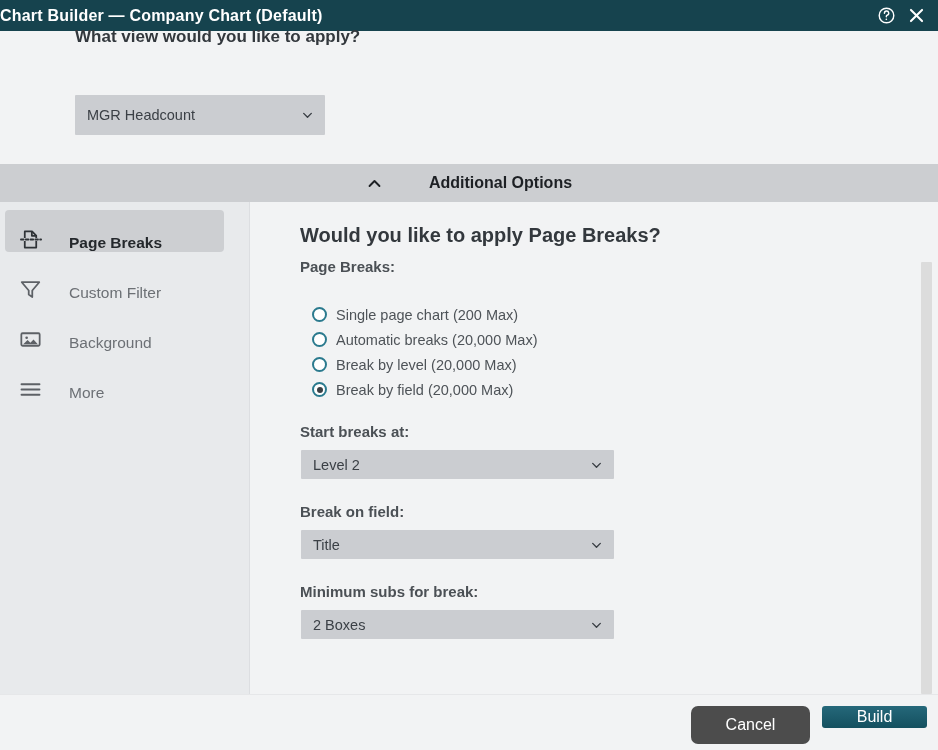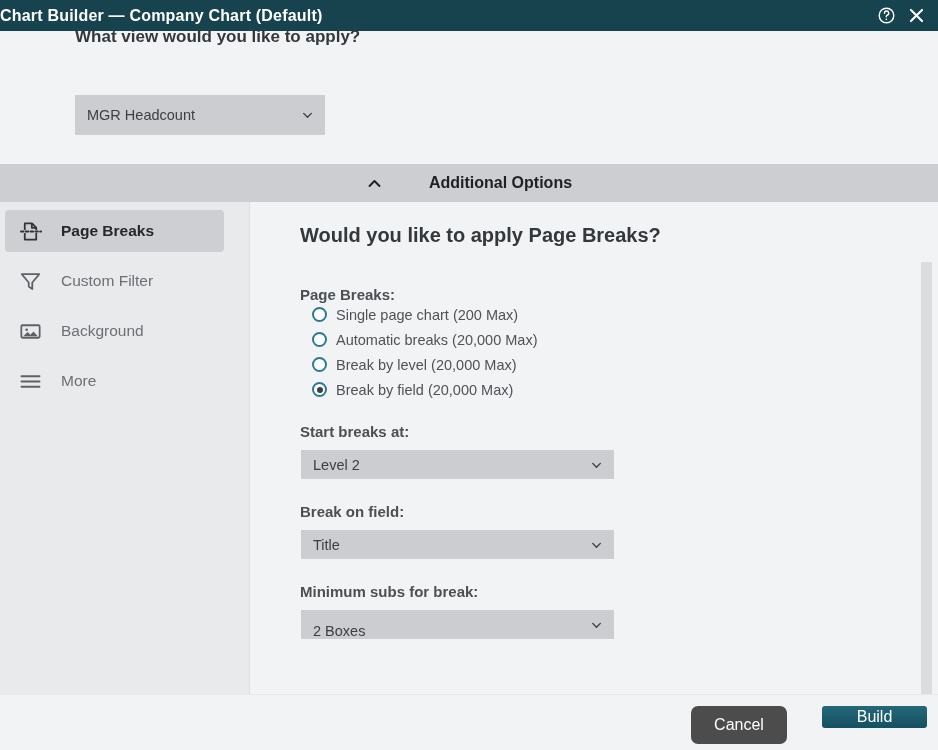--- a/index.html
+++ b/index.html
@@ -61,42 +61,42 @@
   .addopts-chev { width: 17px; height: 17px; color: #1d2024; margin-right: 10px; }
 
   
   .sidebar {
     position: absolute; left: 0; top: 202px; width: 250px; height: 492px;
     background: #e8eaec; border-right: 1px solid #dcdee1;
     padding-top: 8px;
   }
   .side-item {
     position: relative; height: 42px; margin: 0 25px 8px 5px;
-    display: flex; align-items: center; gap: 18px;
+    display: flex; align-items: flex-end; gap: 26px;
     padding-left: 13px; border-radius: 4px; cursor: pointer;
   }
   .side-item.active { background: #cdcfd2; }
   .side-icon { width: 25px; height: 25px; color: #5d6166; flex: 0 0 25px; }
   .side-item.active .side-icon { color: #2f3337; }
   .side-label { font-size: 15.5px; color: #6c7075; }
   .side-item.active .side-label { color: #24282c; font-weight: bold; }
 
   .content {
     position: absolute; left: 251px; top: 202px; width: 687px; height: 492px;
     background: #f2f3f4; overflow: hidden;
   }
   .c-heading {
     position: absolute; left: 49px; top: 22px;
     font-size: 20px; font-weight: bold; color: #33383d; white-space: nowrap;
   }
   .c-sublabel {
     position: absolute; left: 49px;
     font-size: 15px; font-weight: bold; color: #4b5055; white-space: nowrap;
   }
-  .lbl-pagebreaks { top: 84px; text-align: right; }
+  .lbl-pagebreaks { top: 56px; text-align: right; }
   .lbl-start      { top: 221px; }
   .lbl-field      { top: 301px; }
   .lbl-minsubs    { top: 381px; }
 
   .radios { position: absolute; left: 61px; top: 100px; }
   .radio-row {
     display: flex; align-items: center; gap: 9px;
     height: 25px; cursor: pointer;
   }
   .radio-mark {
@@ -105,21 +105,21 @@
     flex: 0 0 15px; position: relative;
   }
   .radio-row.checked .radio-mark::after {
     content: ""; position: absolute; left: 2.5px; top: 2.5px;
     width: 6px; height: 6px; border-radius: 50%; background: #3a3f44;
   }
   .radio-label { font-size: 14.5px; color: #4e5358; white-space: nowrap; }
 
   .sel-start   { position: absolute; left: 50px; top: 248px; width: 313px; height: 29px; }
   .sel-field   { position: absolute; left: 50px; top: 328px; width: 313px; height: 29px; }
-  .sel-minsubs { position: absolute; left: 50px; top: 408px; width: 313px; height: 29px; align-items: flex-end; }
+  .sel-minsubs { position: absolute; left: 50px; top: 408px; width: 313px; height: 29px; }
 
   
   .scroll-track {
     position: absolute; right: 4px; top: 202px; width: 14px; height: 492px;
     background: transparent;
   }
   .scroll-thumb {
     position: absolute; right: 6px; top: 262px; width: 11px; height: 432px;
     background: #dcdcdc; border-radius: 1px; cursor: pointer;
   }
@@ -127,21 +127,21 @@
   
   .footer {
     position: absolute; left: 0; top: 694px; width: 938px; height: 56px;
     background: #f2f3f4; border-top: 1px solid #e6e7e9;
   }
   .btn {
     position: absolute; display: flex; align-items: center; justify-content: center;
     font-size: 16px; color: #ffffff; cursor: pointer; user-select: none;
   }
   .btn-cancel {
-    left: 691px; top: 11px; width: 96px; height: 38px;
+    left: 691px; top: 11px; width: 119px; height: 38px;
     background: #4c4c4c; border-radius: 7px;
   }
   .btn-build {
     left: 822px; top: 11px; width: 105px; height: 22px;
     background: linear-gradient(180deg, #25687a 0%, #14505f 100%);
     border-radius: 3px;
   }
 </style>
 </head>
 <body>

